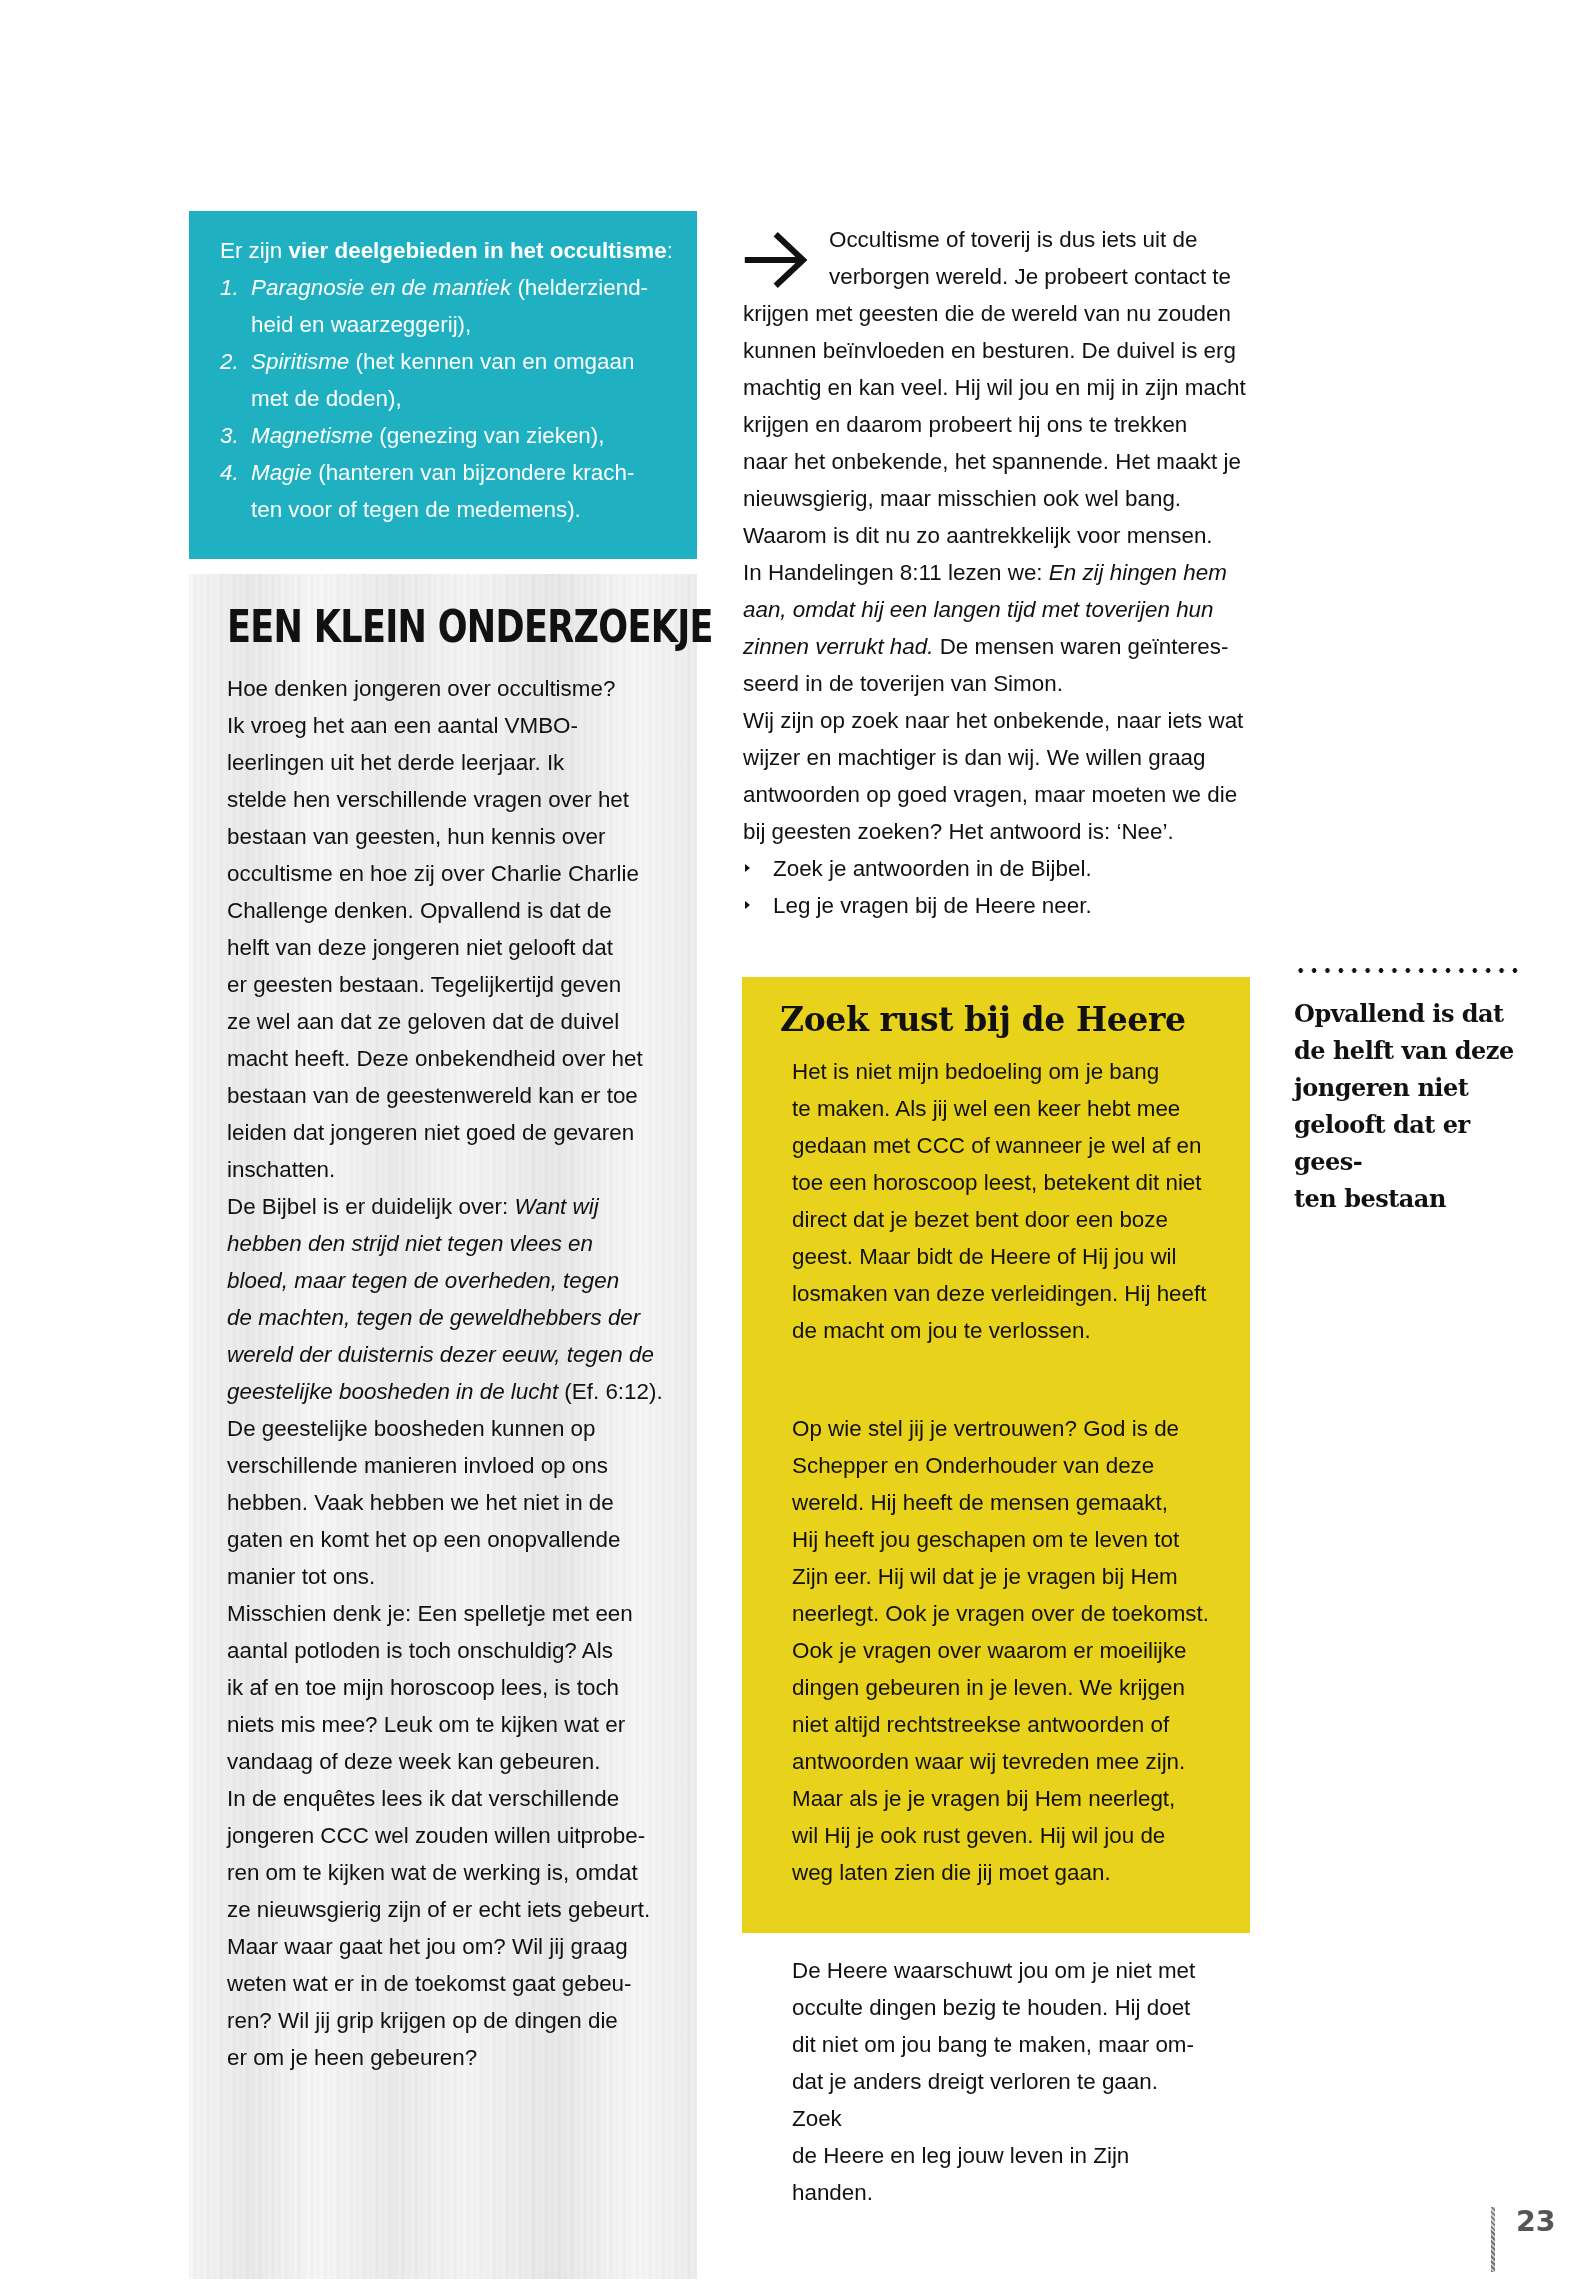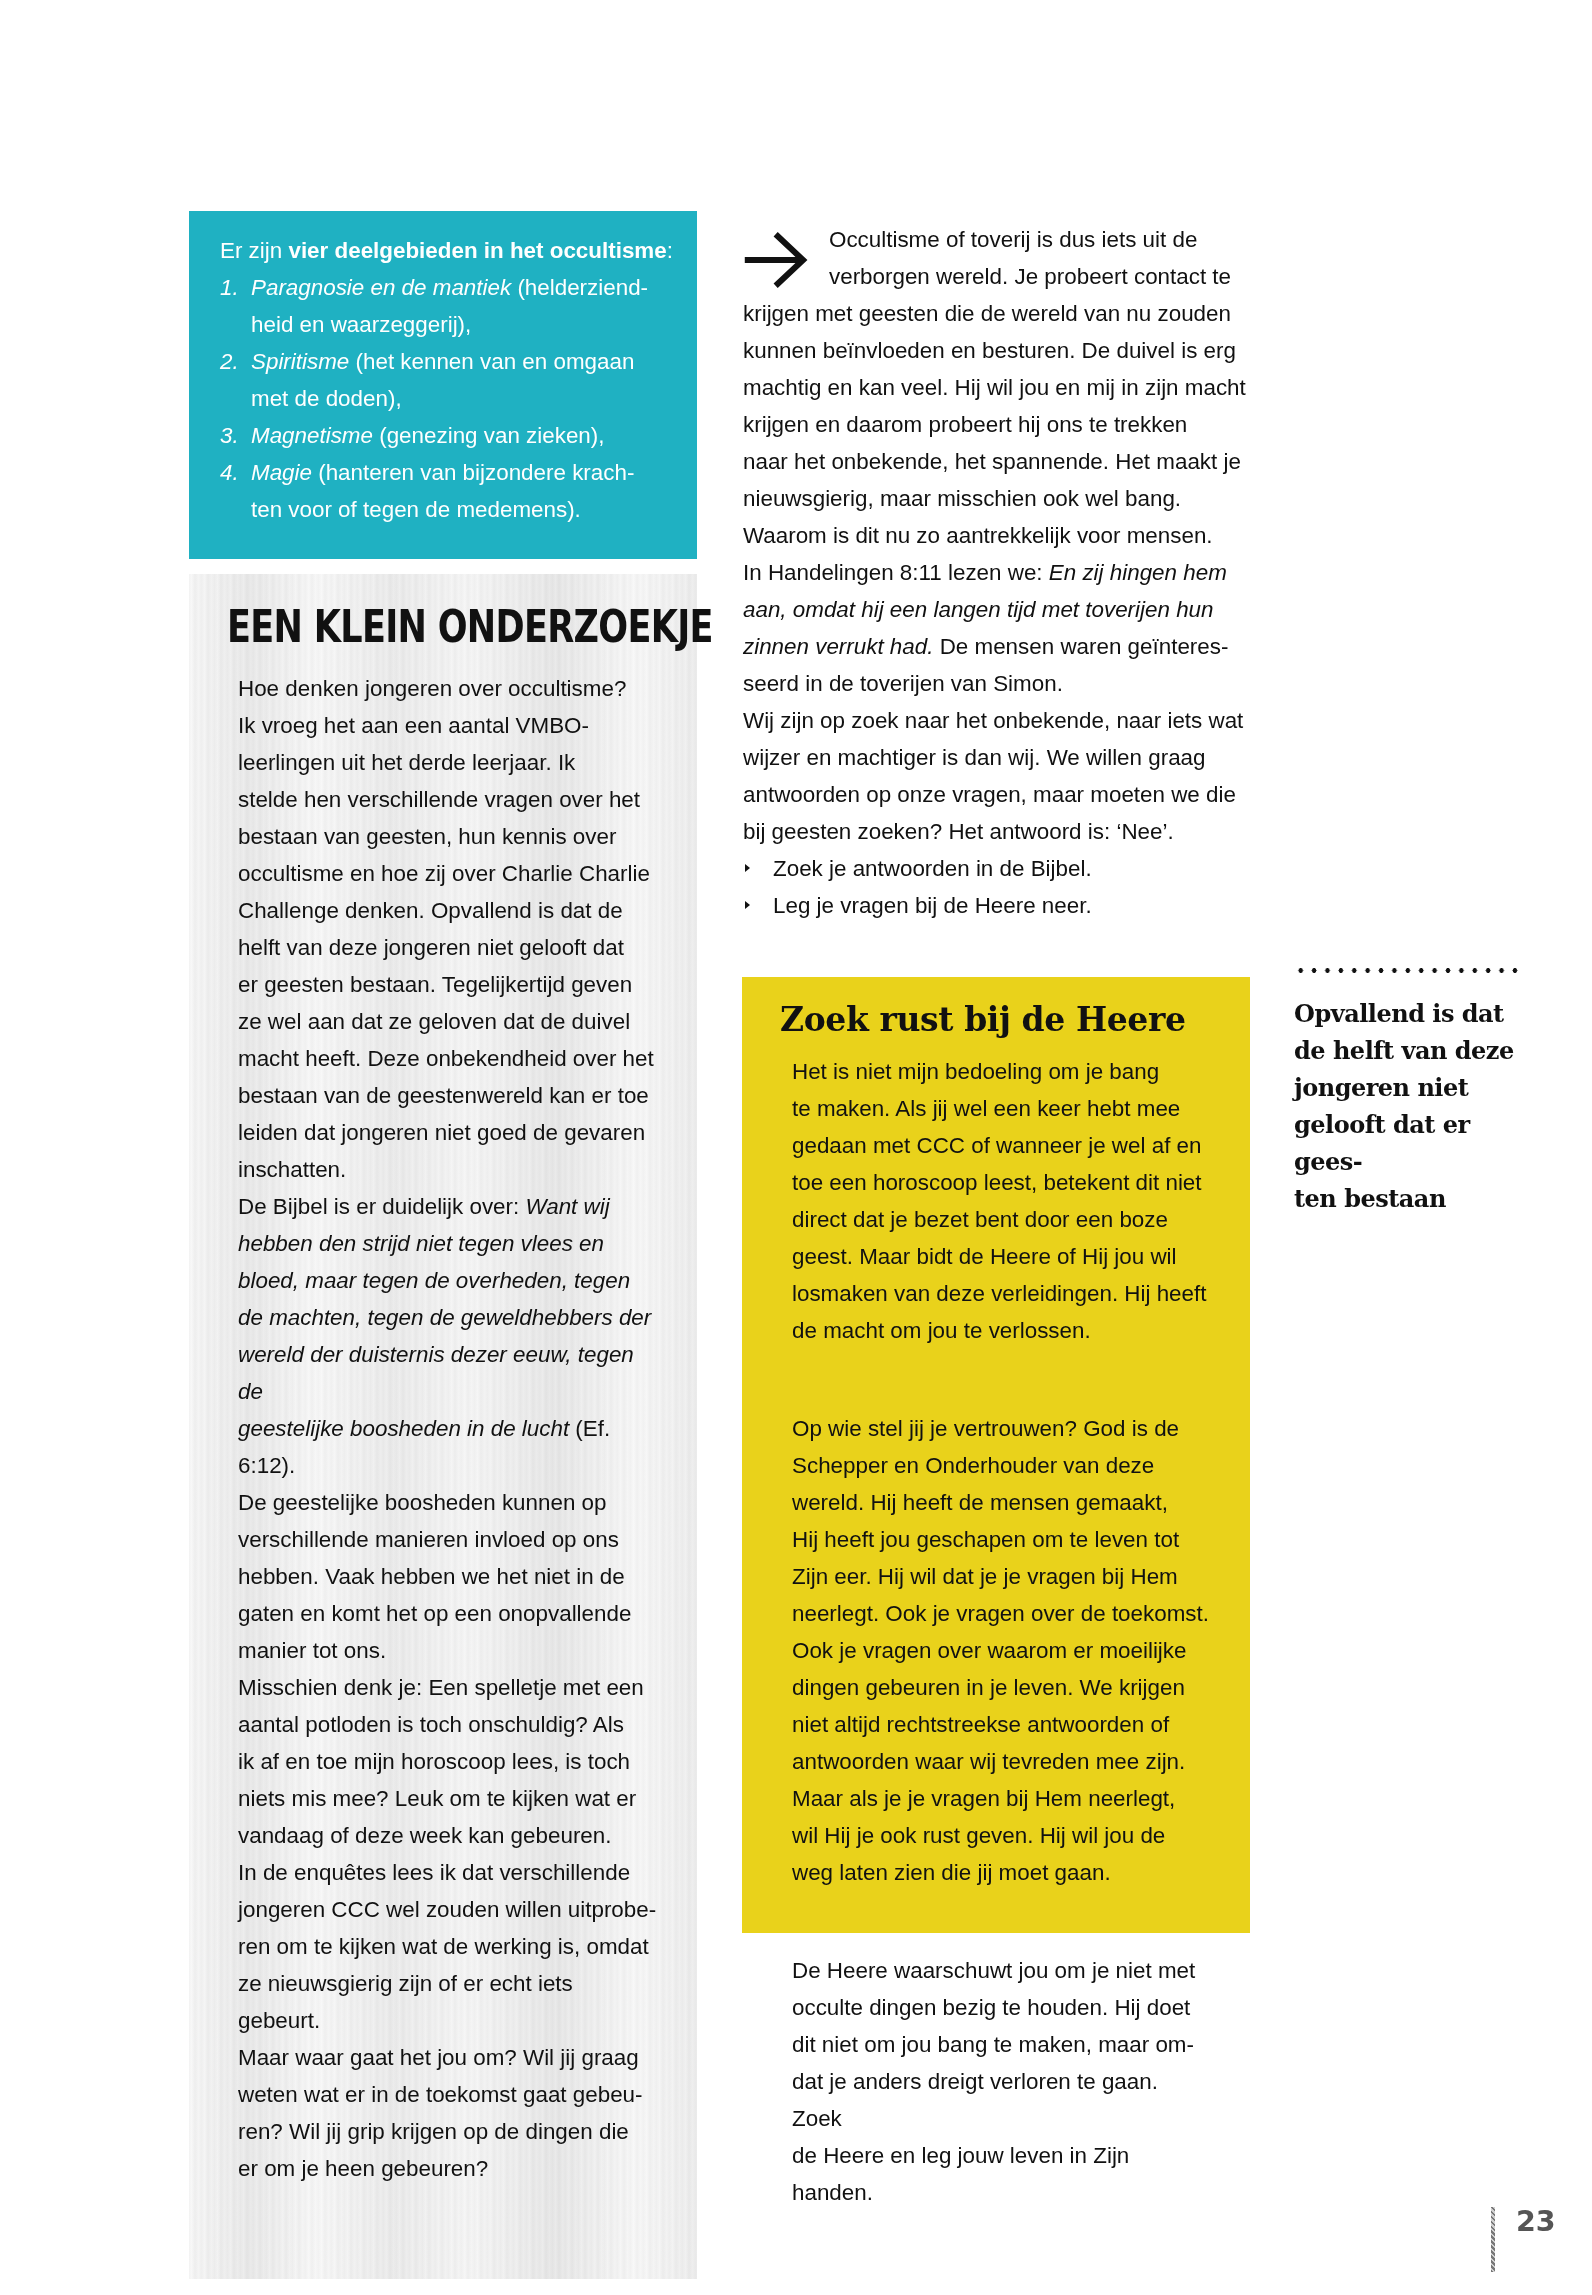--- a/index.html
+++ b/index.html
@@ -26,21 +26,21 @@
     background:
       linear-gradient(90deg, rgba(255,255,255,0.35) 0%, rgba(220,220,220,0.35) 12%, rgba(255,255,255,0.4) 25%, rgba(225,225,225,0.35) 40%, rgba(250,250,250,0.4) 55%, rgba(215,215,215,0.35) 72%, rgba(255,255,255,0.4) 88%, rgba(230,230,230,0.35) 100%),
       repeating-linear-gradient(90deg, #ececec 0px, #f4f4f4 2.6px, #e6e6e6 6px, #f1f1f1 9.5px, #e9e9e9 13px),
       #eeeeee;
   }
   .grey-box h2 {
     margin:0 0 12px 0; font-family:"DejaVu Sans", sans-serif; font-weight:bold;
     font-size:45px; letter-spacing:-0.9px; line-height:62px; color:#111;
     transform:scaleX(0.78); transform-origin:left center; white-space:nowrap;
   }
-  .grey-box p { margin:11px; }
+  .grey-box p { margin:0; }
   .grey-box i { }
 
   .mid-col {
     position:absolute; left:743px; top:221px; width:509px;
   }
   .mid-col p { margin:0; }
   .mid-col i { font-style:italic; }
   .arrow { position:absolute; left:0; top:8.6px; width:67px; height:60px; }
   .mid-first { padding-left:86px; }
   .bullets { list-style:none; margin:0; padding:0; }
@@ -173,21 +173,21 @@
     <span>krijgen en daarom probeert hij ons te trekken</span><br>
     <span>naar het onbekende, het spannende. Het maakt je</span><br>
     <span>nieuwsgierig, maar misschien ook wel bang.</span><br>
     <span>Waarom is dit nu zo aantrekkelijk voor mensen.</span><br>
     <span>In Handelingen 8:11 lezen we: </span><i>En zij hingen hem</i><br>
     <i>aan, omdat hij een langen tijd met toverijen hun</i><br>
     <i>zinnen verrukt had.</i><span> De mensen waren geïnteres-</span><br>
     <span>seerd in de toverijen van Simon.</span><br>
     <span>Wij zijn op zoek naar het onbekende, naar iets wat</span><br>
     <span>wijzer en machtiger is dan wij. We willen graag</span><br>
-    <span>antwoorden op onze vragen, maar moeten we die</span><br>
+    <span>antwoorden op goed vragen, maar moeten we die</span><br>
     <span>bij geesten zoeken? Het antwoord is: ‘Nee’.</span>
   </p>
   <ul class="bullets">
     <li><span class="tri"></span><span>Zoek je antwoorden in de Bijbel.</span></li>
     <li><span class="tri"></span><span>Leg je vragen  bij de Heere neer.</span></li>
   </ul>
 </div>
 
 <div class="yellow-box txt">
   <h3>Zoek rust bij de Heere</h3>

